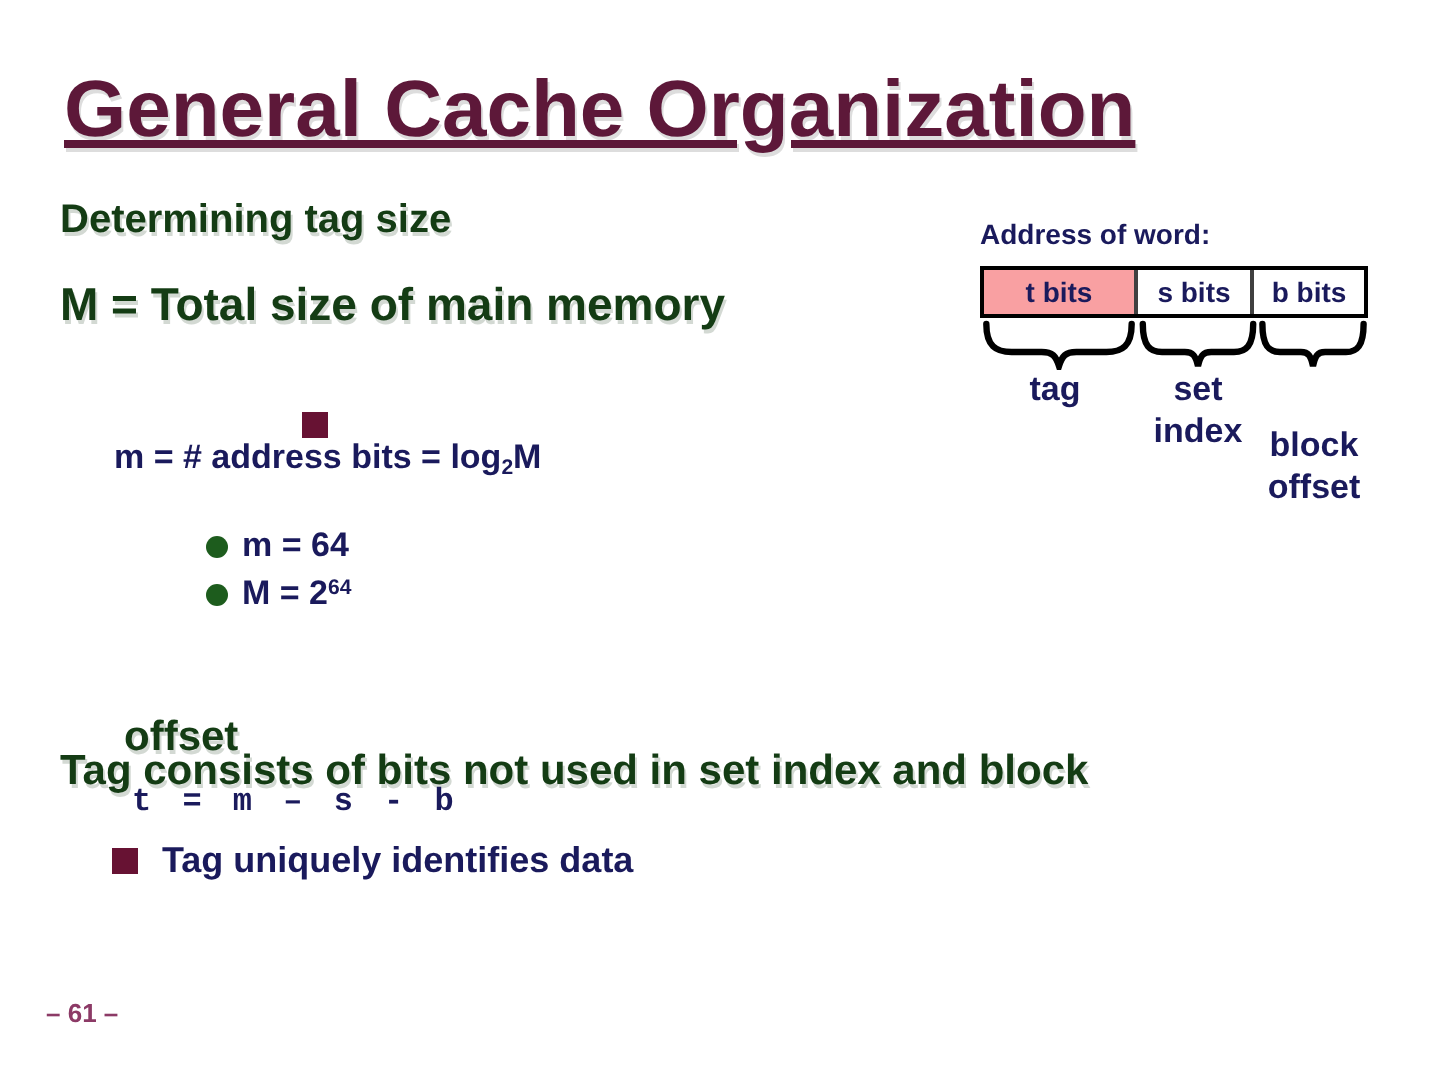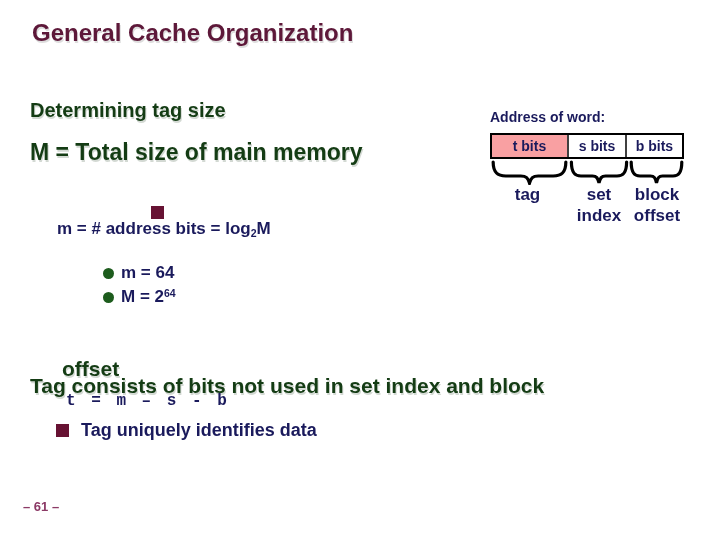--- a/index.html
+++ b/index.html
@@ -2,23 +2,24 @@
 <html style="--title: #5d1839; --green: #143c14; --navy: #1a1a5c; --bullet: #671233; --circle: #1d5c1d; --pink: #f9a0a2; --footer: #8c3a66;"><head>
 <meta charset="utf-8">
 <style>
   html,body{margin:0;padding:0;background:#fff;}
   .slide{
     position:relative;width:720px;height:540px;background:#ffffff;
     font-family:"Liberation Sans",sans-serif;font-weight:bold;
     color:var(--navy,#1a1a5c);overflow:hidden;
   }
   .title{
-    position:absolute;left:32px;top:12px;font-size:24px;line-height:42px;
+    position:absolute;left:32px;top:34px;font-size:40px;line-height:42px;
     color:var(--title,#5d1839);text-shadow:1px 2px 0 rgba(120,120,120,0.25);
     white-space:nowrap;
+    text-decoration:underline;
   }
   .h-green{color:var(--green,#143c14);text-shadow:1px 2px 0 rgba(110,130,110,0.30);}
   .h1{position:absolute;left:30px;top:99px;font-size:20px;white-space:nowrap;}
   .h2{position:absolute;left:30px;top:139px;font-size:23px;white-space:nowrap;}
   .row{position:absolute;display:flex;align-items:center;font-size:17px;white-space:nowrap;}
   .square{width:13px;height:13px;background:var(--bullet,#671233);margin-right:12px;flex:none;}
   .circle{width:11px;height:11px;border-radius:50%;background:var(--circle,#1d5c1d);margin-right:7px;flex:none;}
   .sup{font-size:62%;position:relative;top:-0.45em;}
   .sub{font-size:62%;position:relative;top:0.30em;}
   
@@ -34,21 +35,21 @@
   .cell-s{width:58px;}
   .cell-b{flex:1;}
   .brace{position:absolute;top:159px;height:26px;}
   .brace svg{display:block;width:100%;height:100%;}
   .brace-1{left:490px;width:79px;}
   .brace-2{left:569px;width:60px;}
   .brace-3{left:629px;width:55px;}
   .under-label{position:absolute;top:184px;text-align:center;font-size:17px;line-height:21px;}
   .lab-tag{left:488px;width:79px;}
   .lab-set{left:569px;width:60px;}
-  .lab-block{left:627px;width:60px;}
+  .lab-block{left:627px;width:60px;margin-top:28px;}
   
   .bh1{position:absolute;left:30px;top:330px;font-size:21px;white-space:nowrap;margin-top:44px;}
   .bh2{position:absolute;left:62px;top:357px;font-size:21px;white-space:nowrap;}
   .formula{
     position:absolute;left:66px;top:392px;font-size:16px;letter-spacing:3px;
     font-family:"Liberation Mono",monospace;font-weight:bold;white-space:nowrap;
   }
   .footer{position:absolute;left:23px;top:499px;font-size:13px;color:var(--footer,#8c3a66);white-space:nowrap;}
 </style>
 </head>

